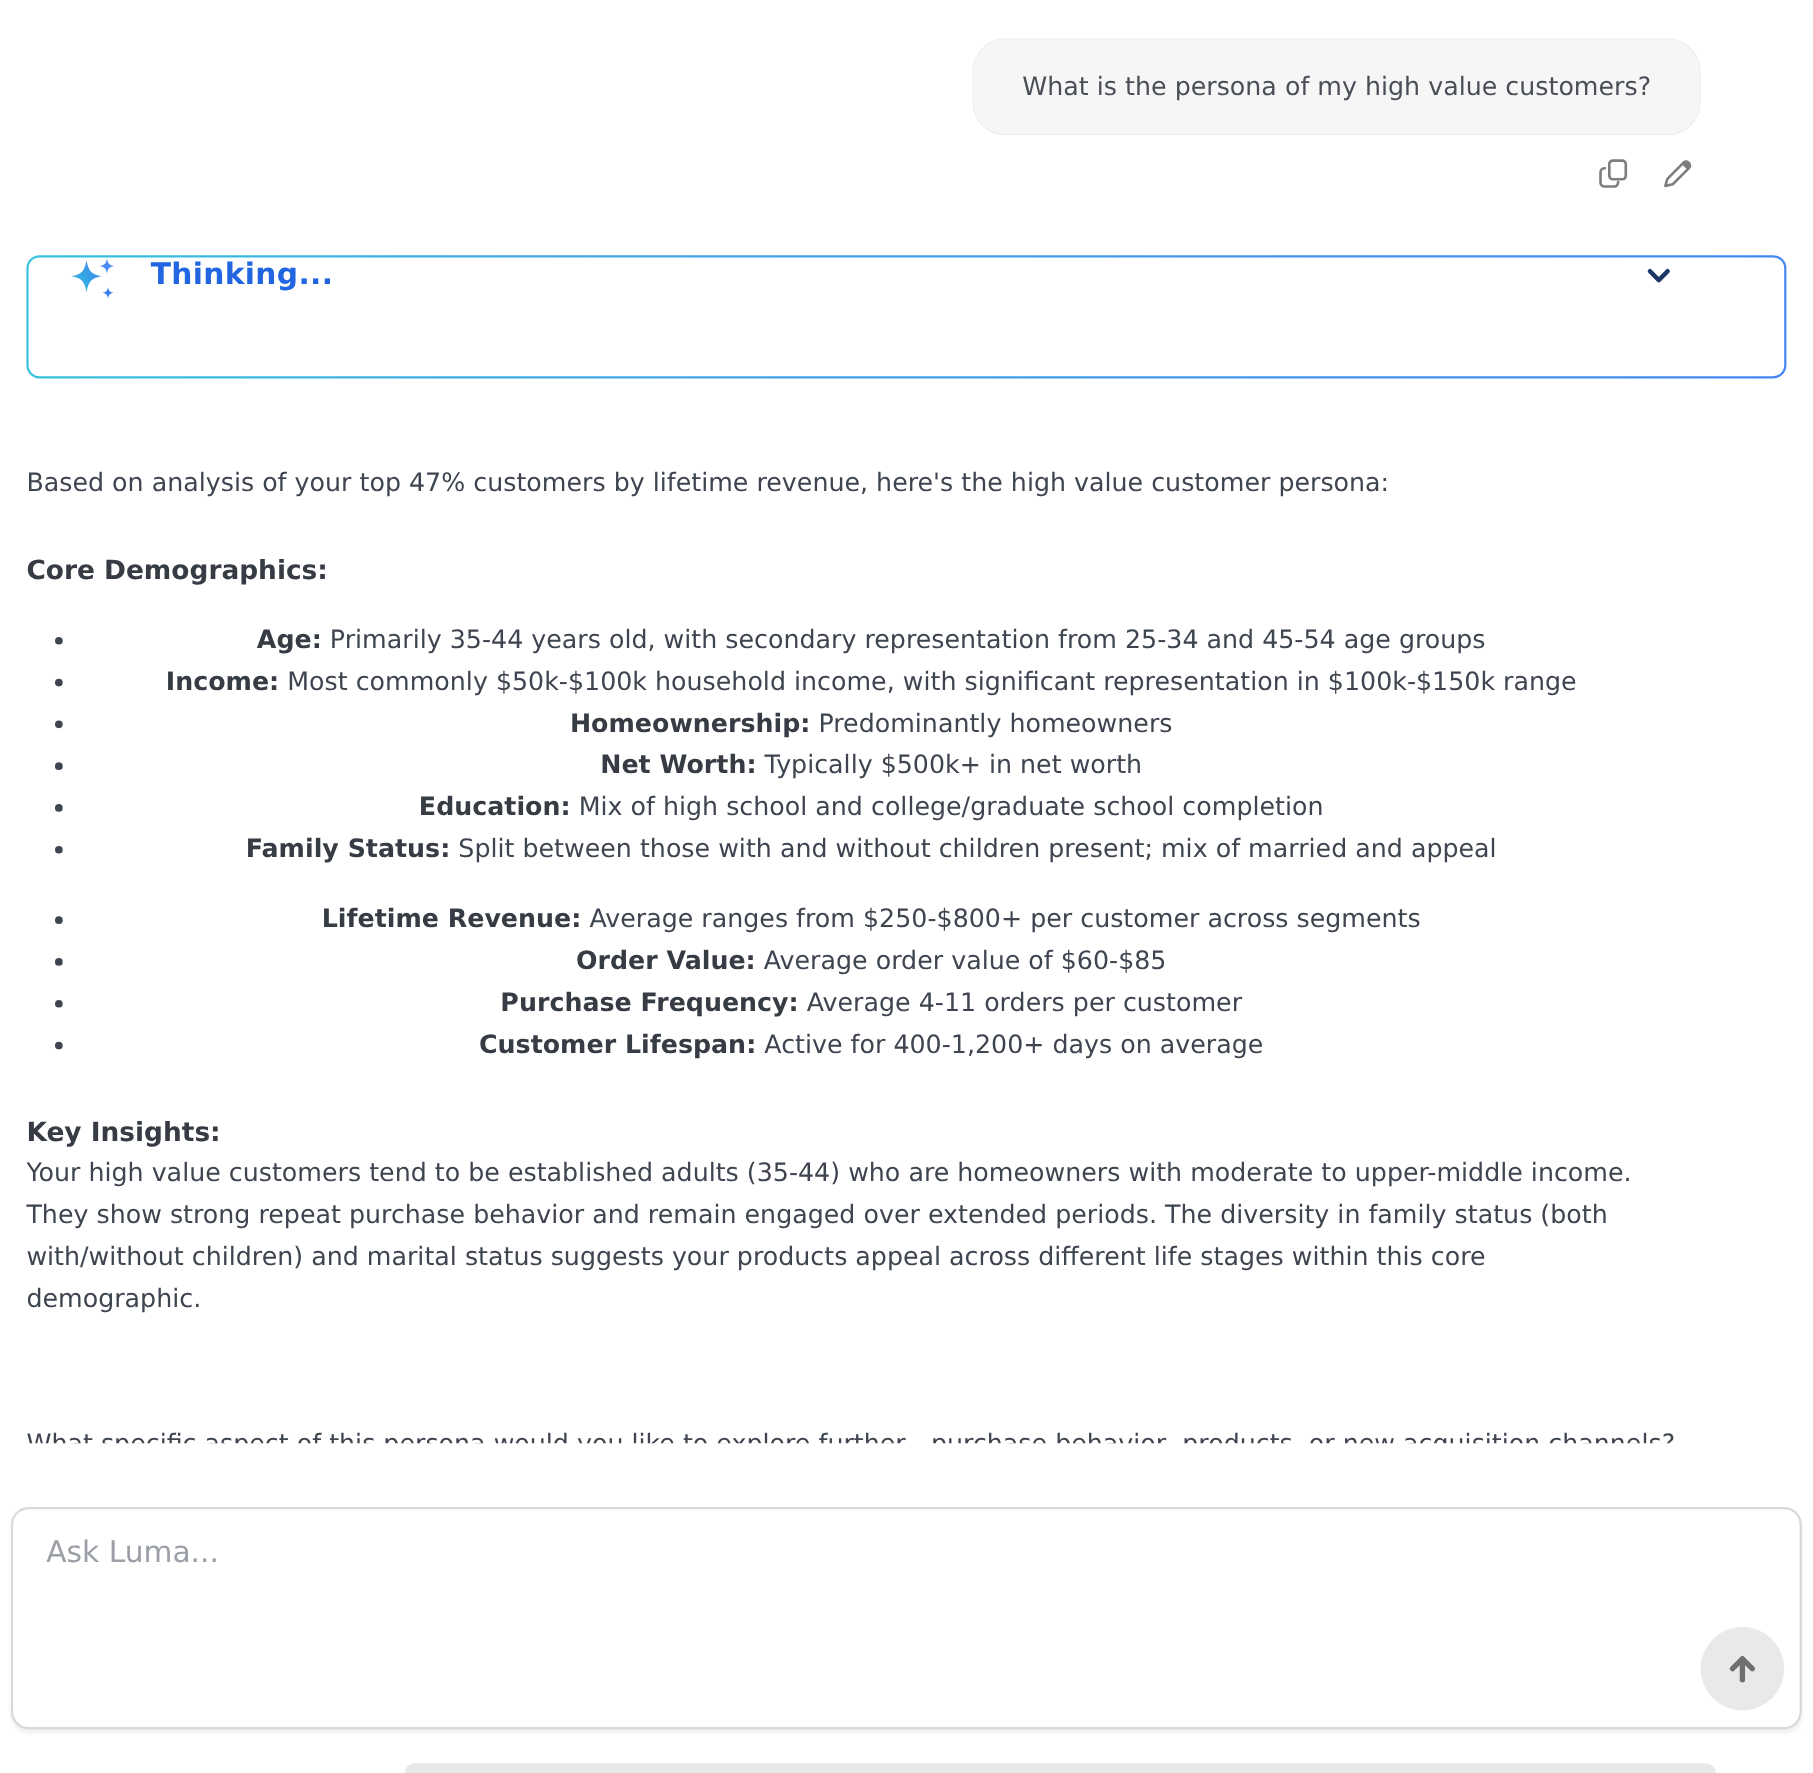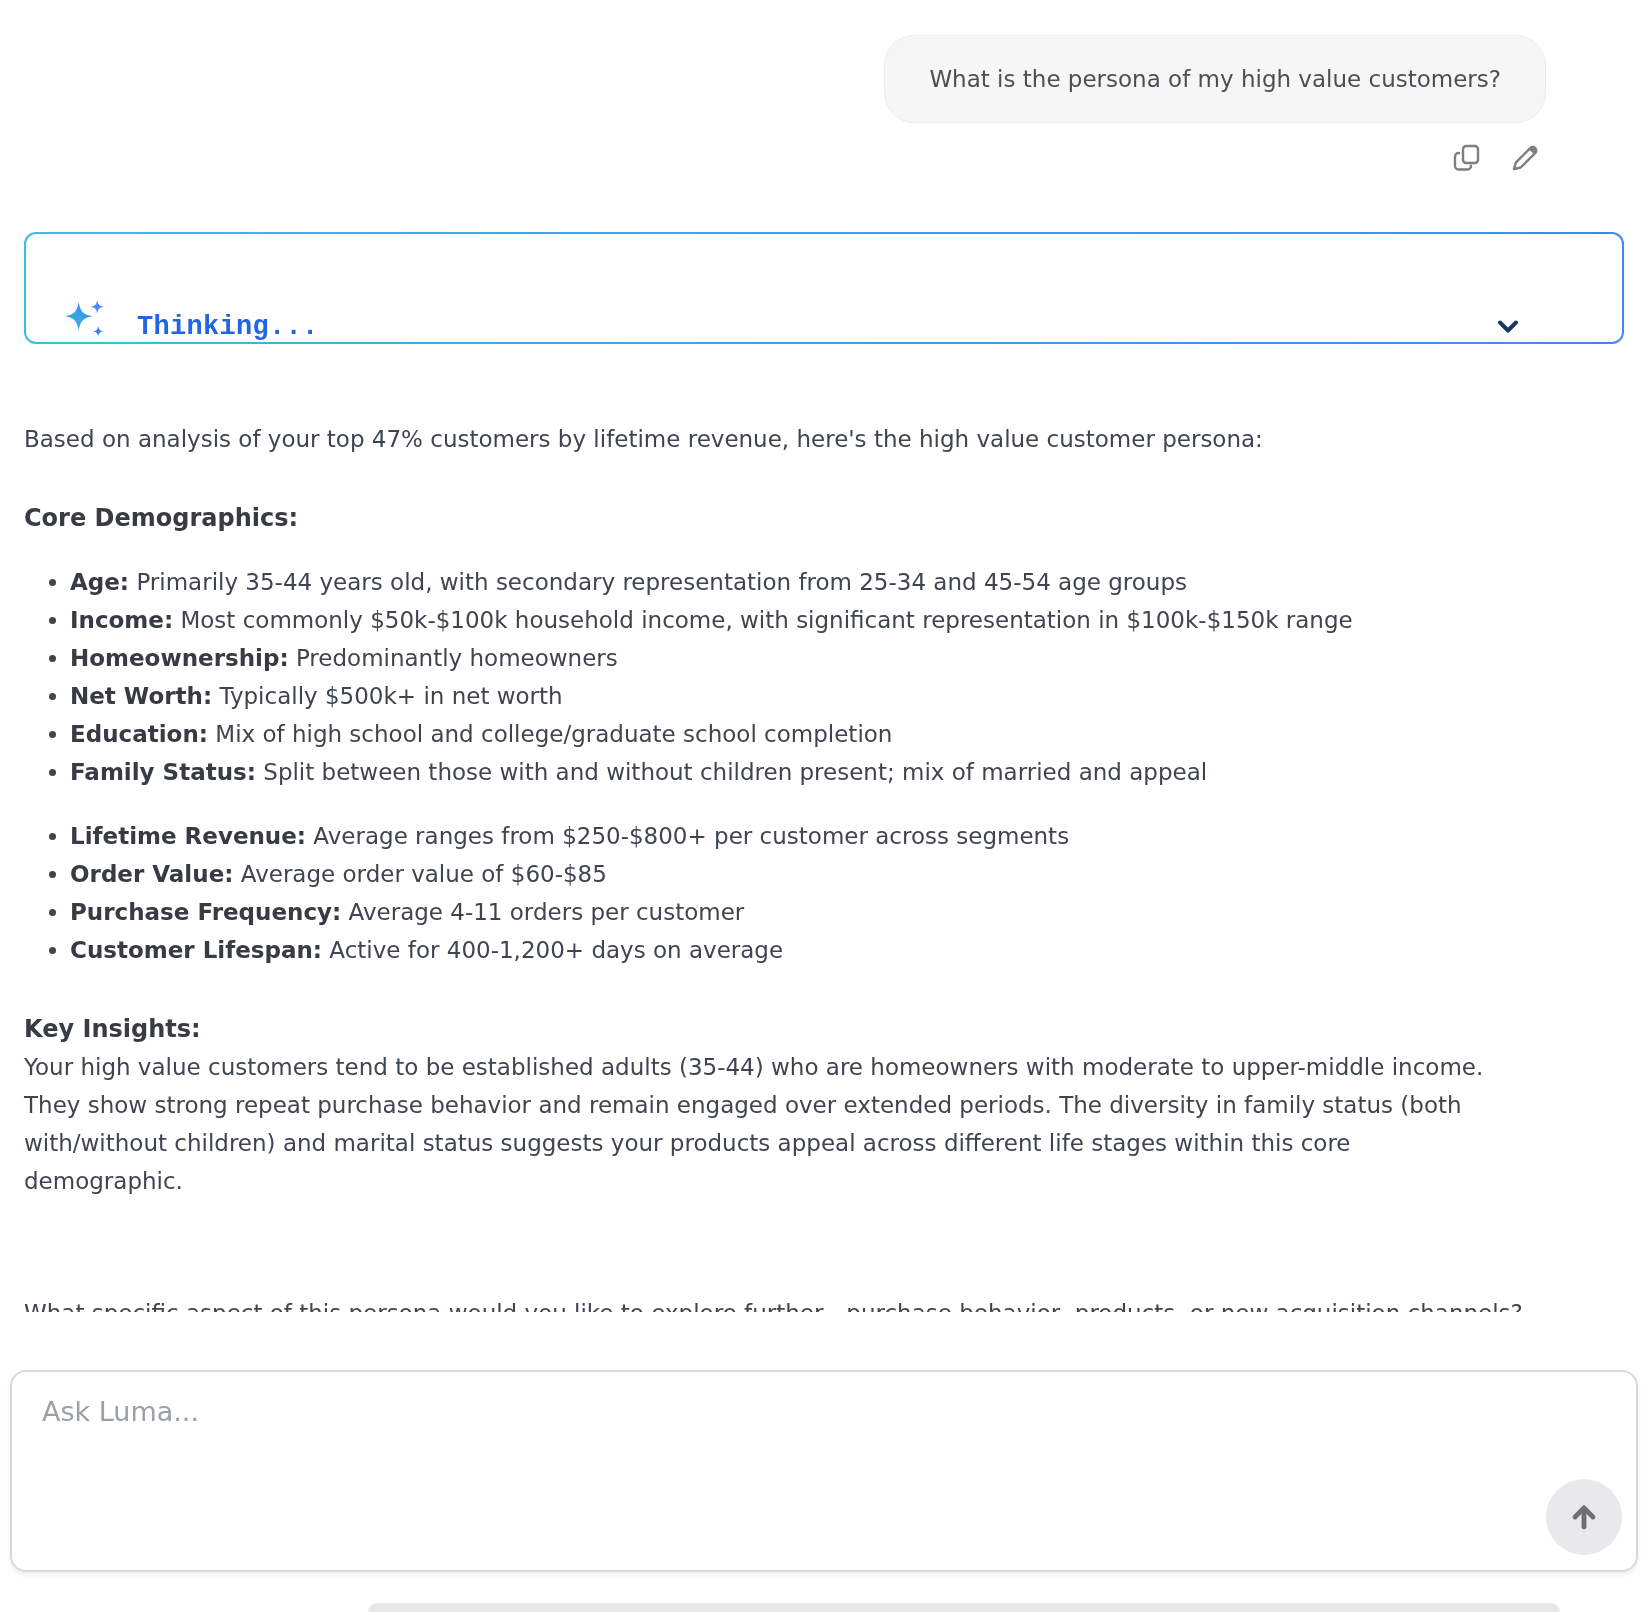--- a/index.html
+++ b/index.html
@@ -40,38 +40,37 @@
     margin:57px 24px 0 24px;
     border-radius:12px;
     padding:2px;
     background:linear-gradient(90deg,#35c2db 0%,#3fa9e6 30%,#4286f5 100%);
     cursor:pointer;
   }
   .thinking-inner {
     background:#ffffff;
     border-radius:10px;
     height:108px;
-    display:flex; align-items:flex-end;
+    display:flex; align-items:flex-start;
     padding:0 36px;
-    font-family:Liberation Mono, monospace;
   }
   .thinking-label {
     margin-left:28px;
     font-size:27px; font-weight:700;
     color:#2166e0;
     letter-spacing:0.3px;
   }
   .chev { margin-left:auto; margin-right:62px; }
 
   
   .md { margin:76px 24px 0 24px; width:1490px; font-size:23px; line-height:38px; color:#3f4550; }
   .md p { margin:0; }
   .md .hd { margin-top:41px; font-size:24px; font-weight:700; color:#363b44; }
   .md ul { margin:26px 0 0 0; padding-left:46px; list-style:disc; }
-  .md li { line-height:38px; }
+  .md li { line-height:38px;text-align:center; }
   .md li::marker { color:#3f4550; }
   .md strong { font-weight:700; color:#363b44; }
   .clipped {
     position:absolute; left:24px; top:1294px;
     width:1600px; white-space:nowrap; overflow:hidden;
     font-size:23px; line-height:38px; color:#3f4550;
   }
 
   
   .composer {

